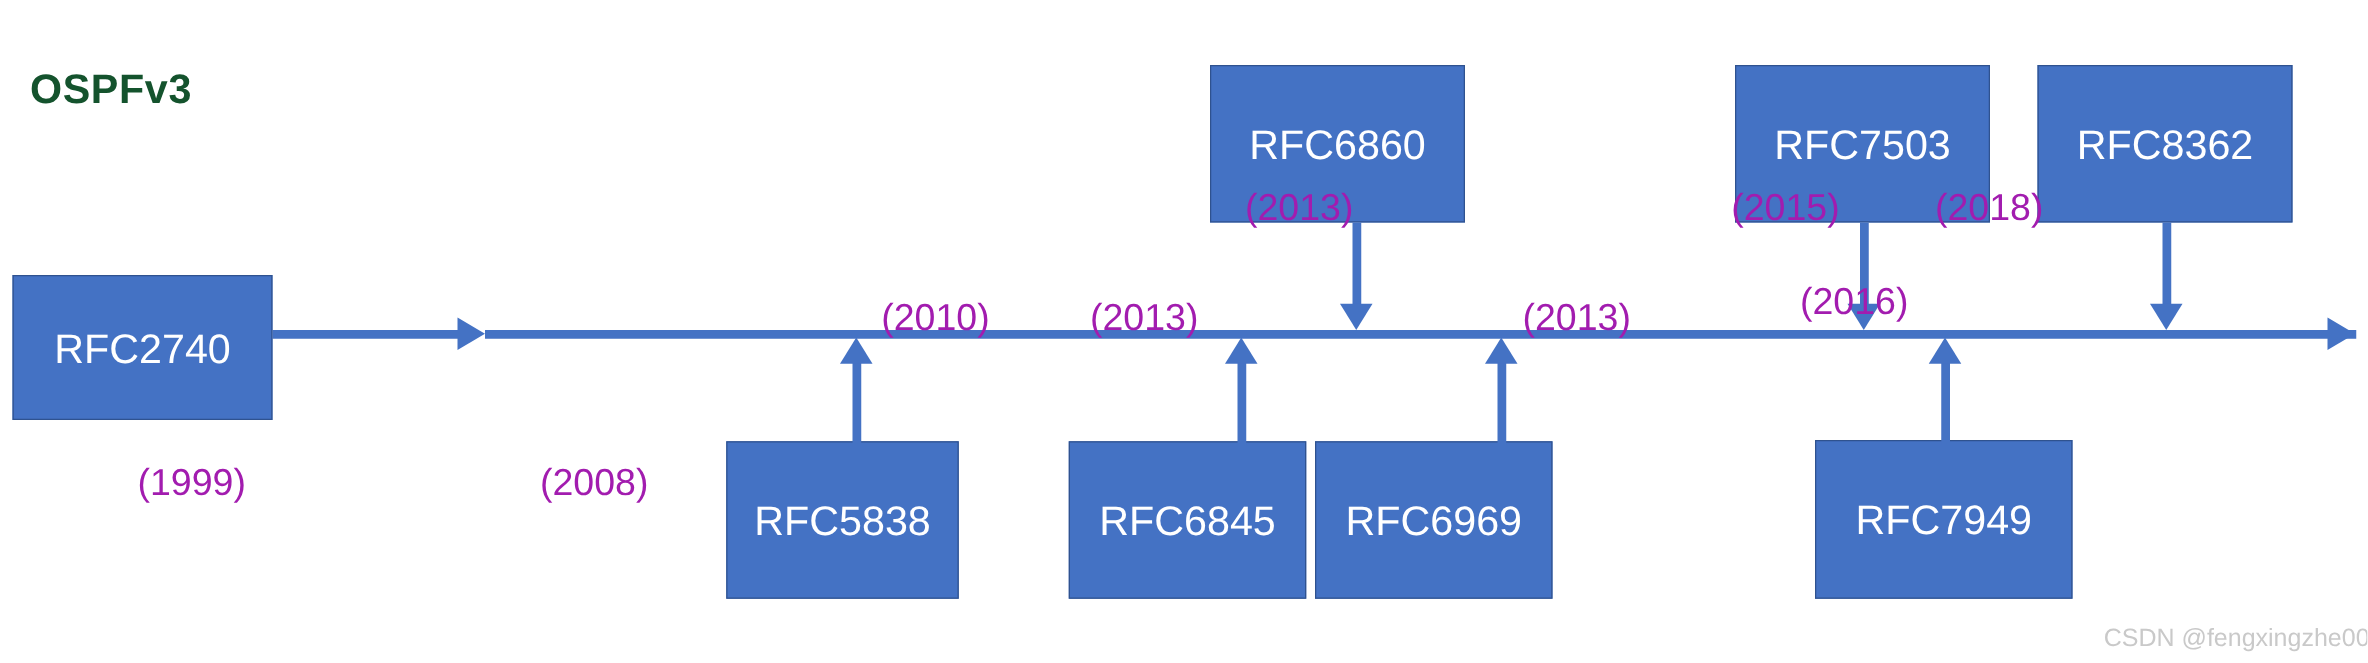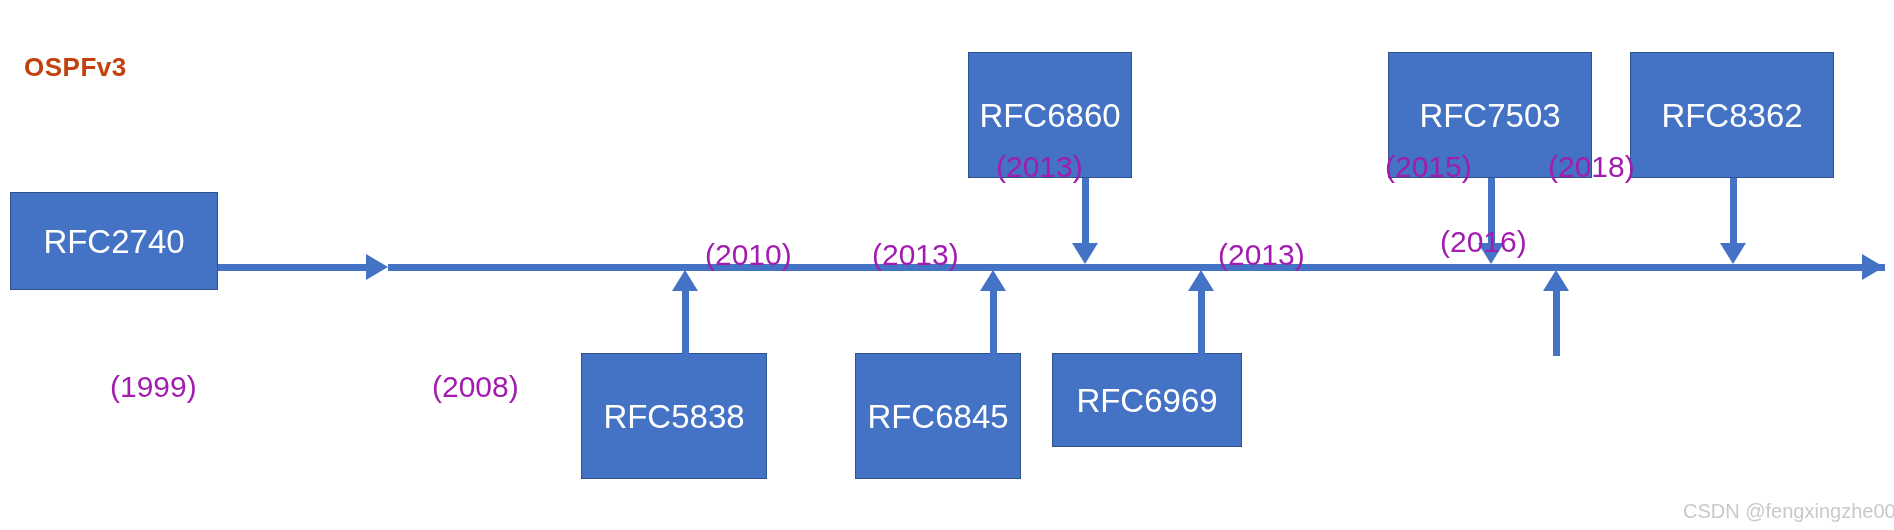--- a/index.html
+++ b/index.html
@@ -12,23 +12,23 @@
   }
   #canvas {
     position: relative;
     width: 1894px;
     height: 530px;
     background: #ffffff;
     overflow: hidden;
   }
   .title {
     position: absolute;
-    color: #c2410c;
+    color: #14532d;
     font-weight: bold;
-    font-size: 26px;
+    font-size: 33px;
     letter-spacing: 0.5px;
     white-space: nowrap;
   }
   .rfc-box {
     position: absolute;
     background: #4472c4;
     border: 1.5px solid #2f528f;
     color: #ffffff;
     font-size: 33px;
     display: flex;
@@ -92,28 +92,28 @@
 <div id="canvas">
 
   <div class="title" style="left:24px; top:52px;">OSPFv3</div>
 
   <div class="hline" style="left:388px; top:264px; width:1497px;"></div>
   <div class="arrow-right" style="left:1862px; top:254px;"></div>
 
   <div class="hline" style="left:218px; top:264px; width:152px;"></div>
   <div class="arrow-right" style="left:366px; top:254px;"></div>
 
-  <div class="rfc-box" style="left:10px; top:192px; width:208px; height:98px;text-align:right;">
+  <div class="rfc-box" style="left:10px; top:220px; width:208px; height:116px;text-align:right;">
     <span>RFC2740</span>
   </div>
   <div class="year" style="left:110px; top:372px;">(1999)</div>
 
   <div class="year" style="left:432px; top:372px;">(2008)</div>
 
-  <div class="rfc-box" style="left:968px; top:52px; width:164px; height:126px;">
+  <div class="rfc-box" style="left:968px; top:52px; width:204px; height:126px;">
     <span>RFC6860</span>
   </div>
   <div class="vline" style="left:1082px; top:178px; height:66px;"></div>
   <div class="arrow-down" style="left:1072px; top:243px;"></div>
   <div class="year" style="left:996px; top:152px;">(2013)</div>
 
   <div class="rfc-box" style="left:1388px; top:52px; width:204px; height:126px;">
     <span>RFC7503</span>
   </div>
   <div class="vline" style="left:1488px; top:178px; height:66px;"></div>
@@ -127,33 +127,36 @@
   <div class="arrow-down" style="left:1720px; top:243px;"></div>
   <div class="year" style="left:1548px; top:152px;">(2018)</div>
 
   <div class="rfc-box" style="left:581px; top:353px; width:186px; height:126px;">
     <span>RFC5838</span>
   </div>
   <div class="vline" style="left:682px; top:290px; height:66px;"></div>
   <div class="arrow-up" style="left:672px; top:270px;"></div>
   <div class="year" style="left:705px; top:240px;">(2010)</div>
 
-  <div class="rfc-box" style="left:855px; top:353px; width:166px; height:126px;">
+  <div class="rfc-box" style="left:855px; top:353px; width:190px; height:126px;">
     <span>RFC6845</span>
   </div>
   <div class="vline" style="left:990px; top:290px; height:66px;"></div>
   <div class="arrow-up" style="left:980px; top:270px;"></div>
   <div class="year" style="left:872px; top:240px;">(2013)</div>
 
-  <div class="rfc-box" style="left:1052px; top:353px; width:190px; height:94px;">
+  <div class="rfc-box" style="left:1052px; top:353px; width:190px; height:126px;">
     <span>RFC6969</span>
   </div>
   <div class="vline" style="left:1198px; top:290px; height:66px;"></div>
   <div class="arrow-up" style="left:1188px; top:270px;"></div>
   <div class="year" style="left:1218px; top:240px;">(2013)</div>
 
+  <div class="rfc-box" style="left:1452px; top:352px; width:206px; height:127px;">
+    <span>RFC7949</span>
+  </div>
   <div class="vline" style="left:1553px; top:290px; height:66px;"></div>
   <div class="arrow-up" style="left:1543px; top:270px;"></div>
   <div class="year" style="left:1440px; top:227px;">(2016)</div>
 
   <div class="watermark" style="left:1683px; top:500px;">CSDN @fengxingzhe008</div>
 
 </div>
 
 </body></html>

